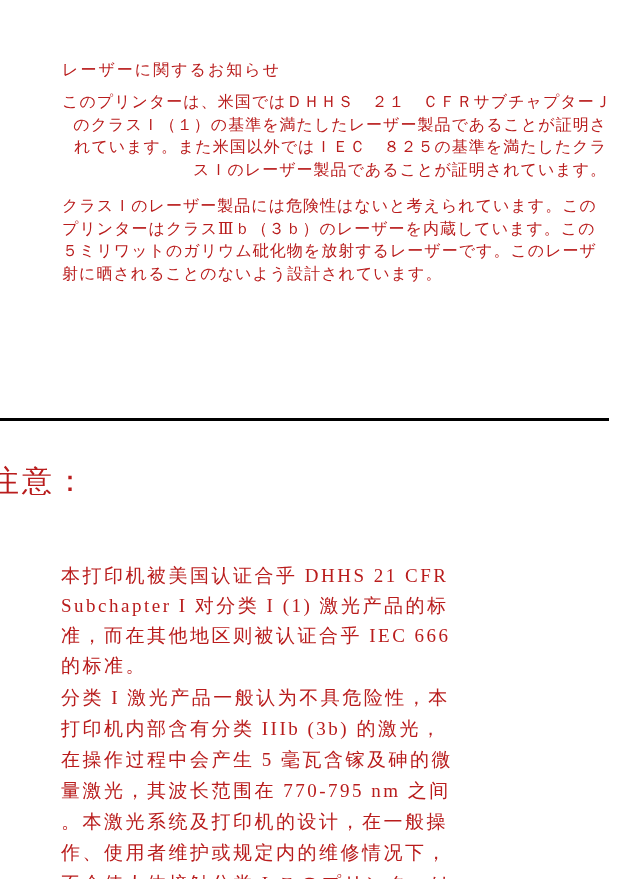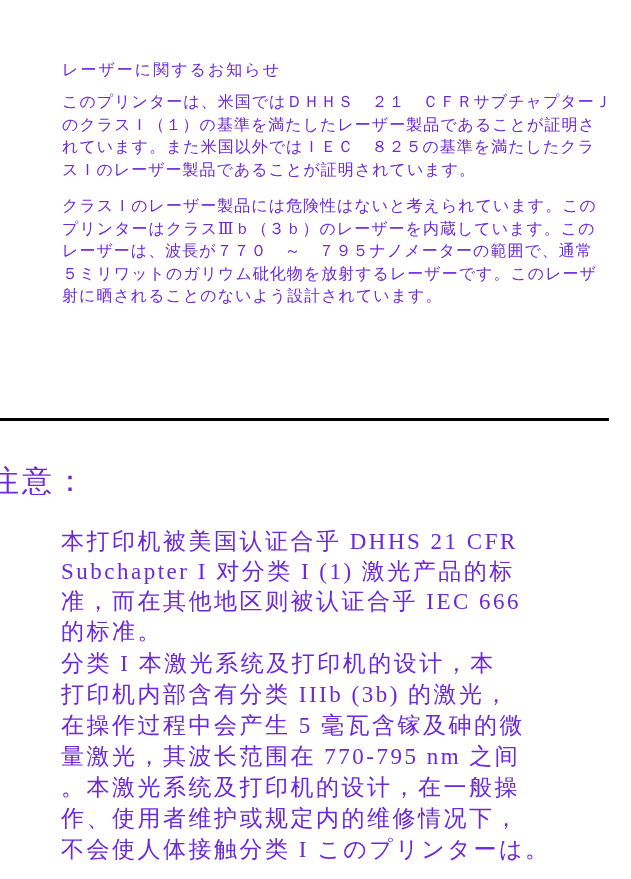--- a/index.html
+++ b/index.html
@@ -7,41 +7,41 @@
     padding: 0;
     background: #ffffff;
   }
   .page {
     position: relative;
     width: 631px;
     height: 879px;
     background: #ffffff;
     overflow: hidden;
     font-family: "Liberation Serif", "DejaVu Serif", serif;
-    color: #6d28d9;
+    color: #b91c1c;
   }
   
   .jp-title {
     position: absolute;
     left: 62px;
     top: 60px;
     font-size: 16px;
     letter-spacing: 2px;
     white-space: nowrap;
   }
   .jp-para {
     position: absolute;
     left: 62px;
     width: 545px;
     font-size: 16px;
     line-height: 22.5px;
     letter-spacing: 1px;
   }
   .jp-para .line { white-space: nowrap; }
-  .jp-para1 { top: 91px; }
+  .jp-para1 { top: 91px; text-align: right; }
   .jp-para2 { top: 195px; }
   
   .divider {
     position: absolute;
     left: 0;
     top: 418px;
     width: 609px;
     height: 3px;
     background: #000000;
   }
@@ -51,22 +51,23 @@
     left: -11px;
     top: 461px;
     font-size: 30px;
     letter-spacing: 3px;
     white-space: nowrap;
   }
   .cn-para {
     position: absolute;
     left: 61px;
     width: 560px;
-    font-size: 23px;
+    font-size: 19px;
     letter-spacing: 2.5px;
+    margin-top: 34px;
   }
   .cn-para .line { white-space: nowrap; }
   .cn-para1 { top: 527px; line-height: 30px; }
   .cn-para2 { top: 648px; line-height: 31px; }
 </style>
 </head>
 <body>
 
 <div class="page">
 
@@ -76,40 +77,39 @@
     <div class="jp-para jp-para1">
       <div class="line">このプリンターは、米国ではＤＨＨＳ　２１　ＣＦＲサブチャプターＪ</div>
       <div class="line">のクラスＩ（１）の基準を満たしたレーザー製品であることが証明さ</div>
       <div class="line">れています。また米国以外ではＩＥＣ　８２５の基準を満たしたクラ</div>
       <div class="line">スＩのレーザー製品であることが証明されています。</div>
     </div>
 
     <div class="jp-para jp-para2">
       <div class="line">クラスＩのレーザー製品には危険性はないと考えられています。この</div>
       <div class="line">プリンターはクラスⅢｂ（３ｂ）のレーザーを内蔵しています。この</div>
-      <div class="line">レーザーは、波長が７７０　～　７９５ナノメーターの範囲で、通常</div>
       <div class="line">５ミリワットのガリウム砒化物を放射するレーザーです。このレーザ</div>
       <div class="line">射に晒されることのないよう設計されています。</div>
     </div>
   </div>
 
   <div class="divider"></div>
 
   <div>
     <div class="cn-heading">注意：</div>
 
     <div class="cn-para cn-para1">
       <div class="line">本打印机被美国认证合乎 DHHS 21 CFR</div>
       <div class="line">Subchapter I 对分类 I (1) 激光产品的标</div>
       <div class="line">准，而在其他地区则被认证合乎 IEC 666</div>
       <div class="line">的标准。</div>
     </div>
 
     <div class="cn-para cn-para2">
-      <div class="line">分类 I 本激光系统及打印机的设计，本</div>
+      <div class="line">分类 I 激光产品一般认为不具危险性，本</div>
       <div class="line">打印机内部含有分类 IIIb (3b) 的激光，</div>
       <div class="line">在操作过程中会产生 5 毫瓦含镓及砷的微</div>
       <div class="line">量激光，其波长范围在 770-795 nm 之间</div>
       <div class="line">。本激光系统及打印机的设计，在一般操</div>
       <div class="line">作、使用者维护或规定内的维修情况下，</div>
       <div class="line">不会使人体接触分类 I このプリンターは。</div>
     </div>
   </div>
 
 </div>

